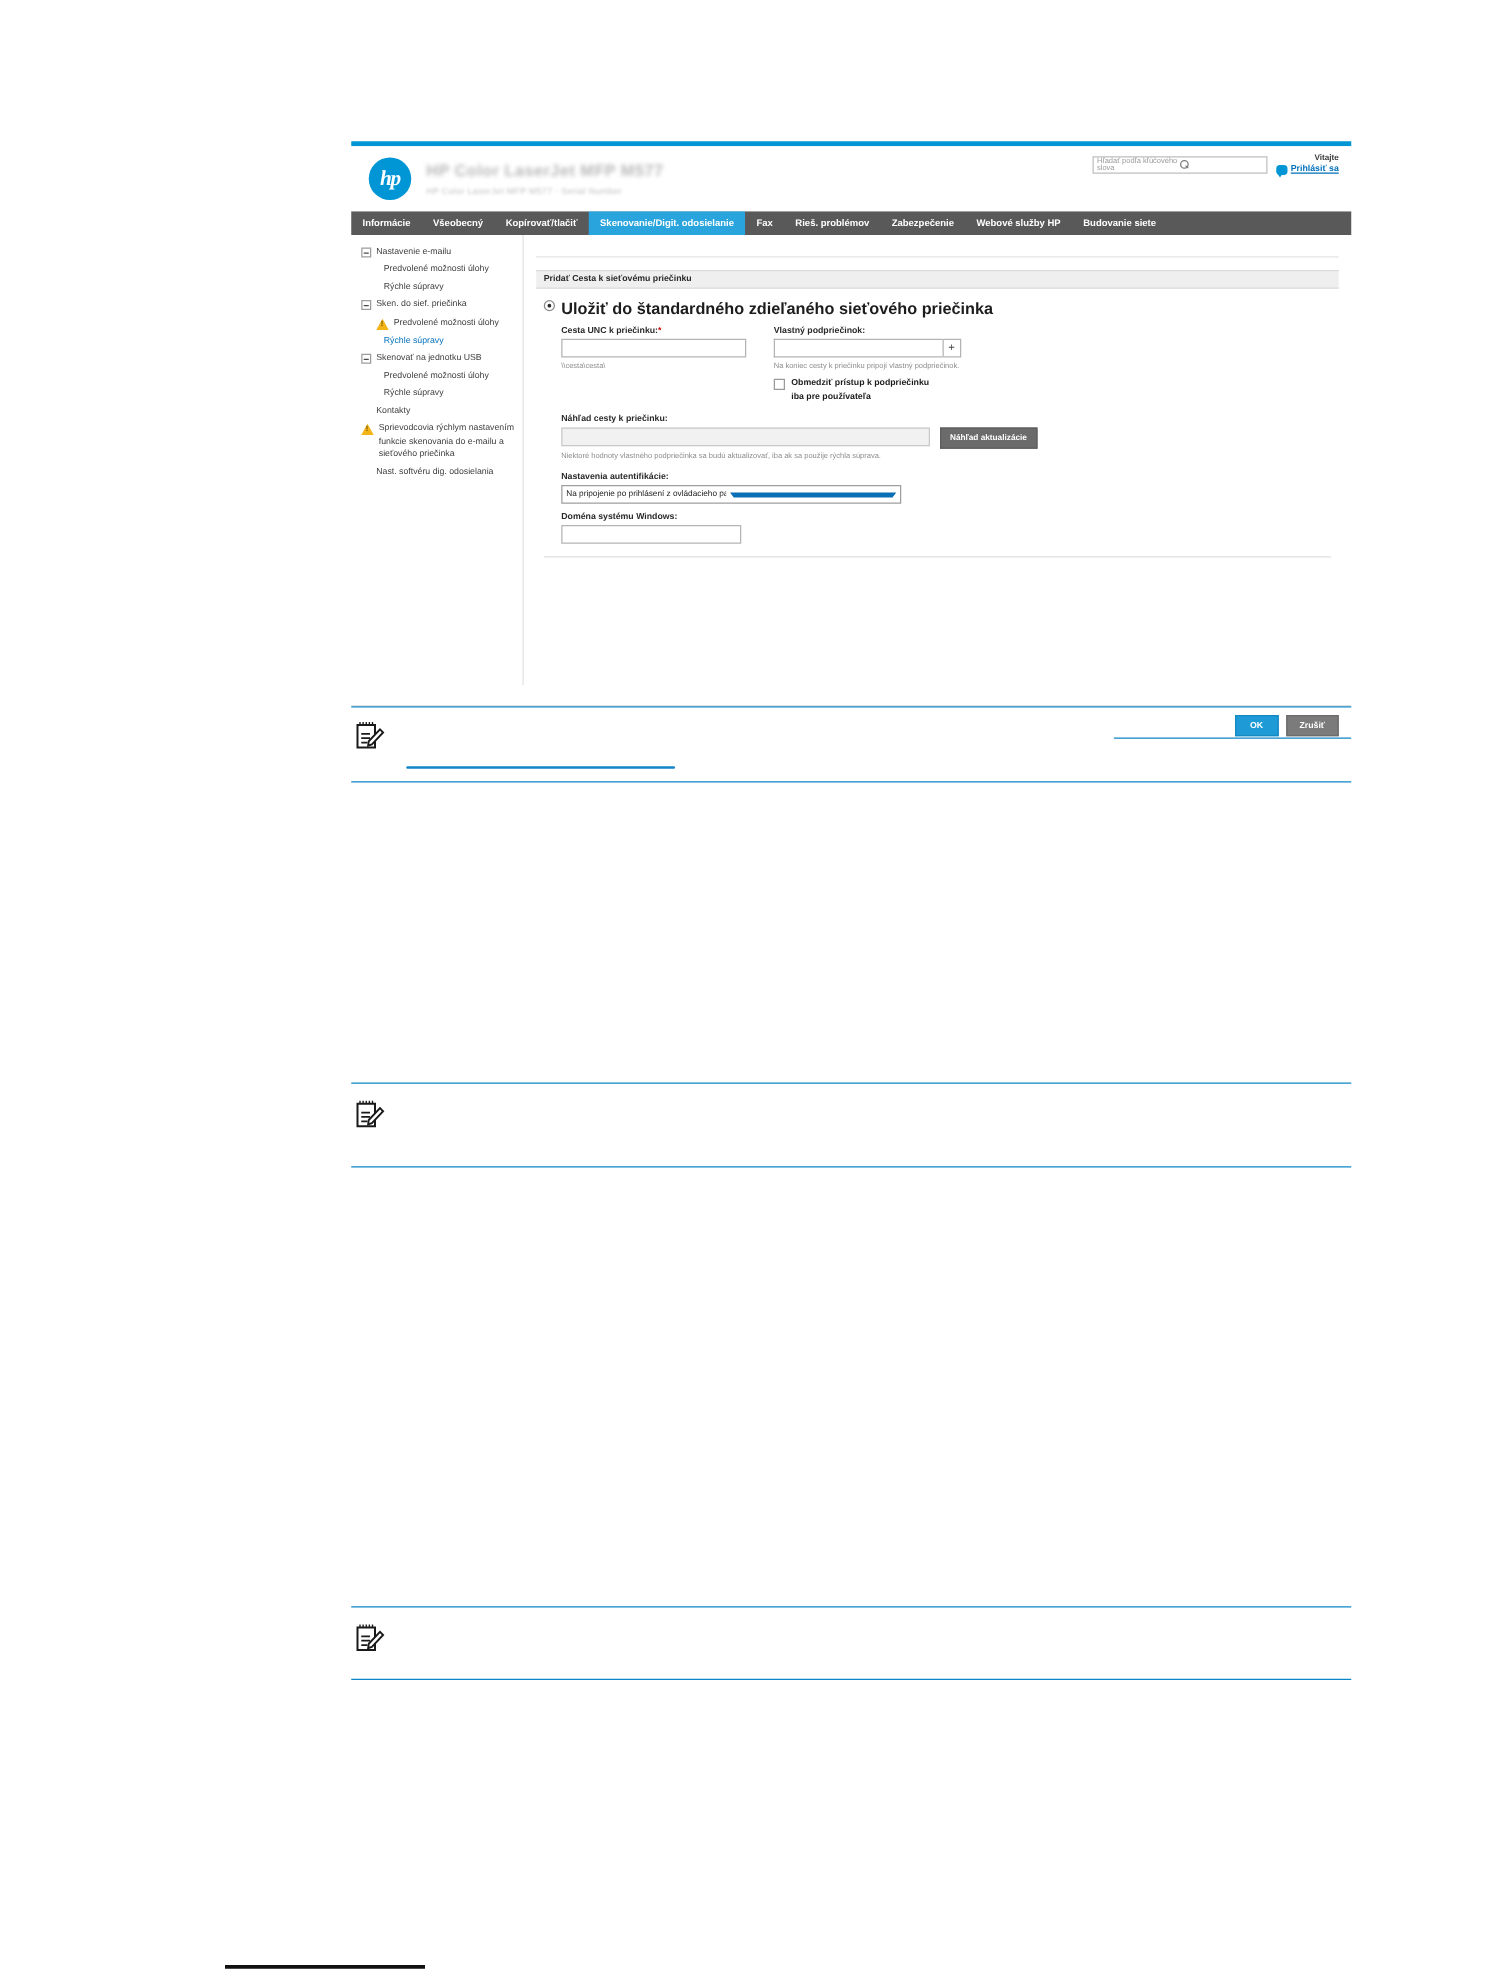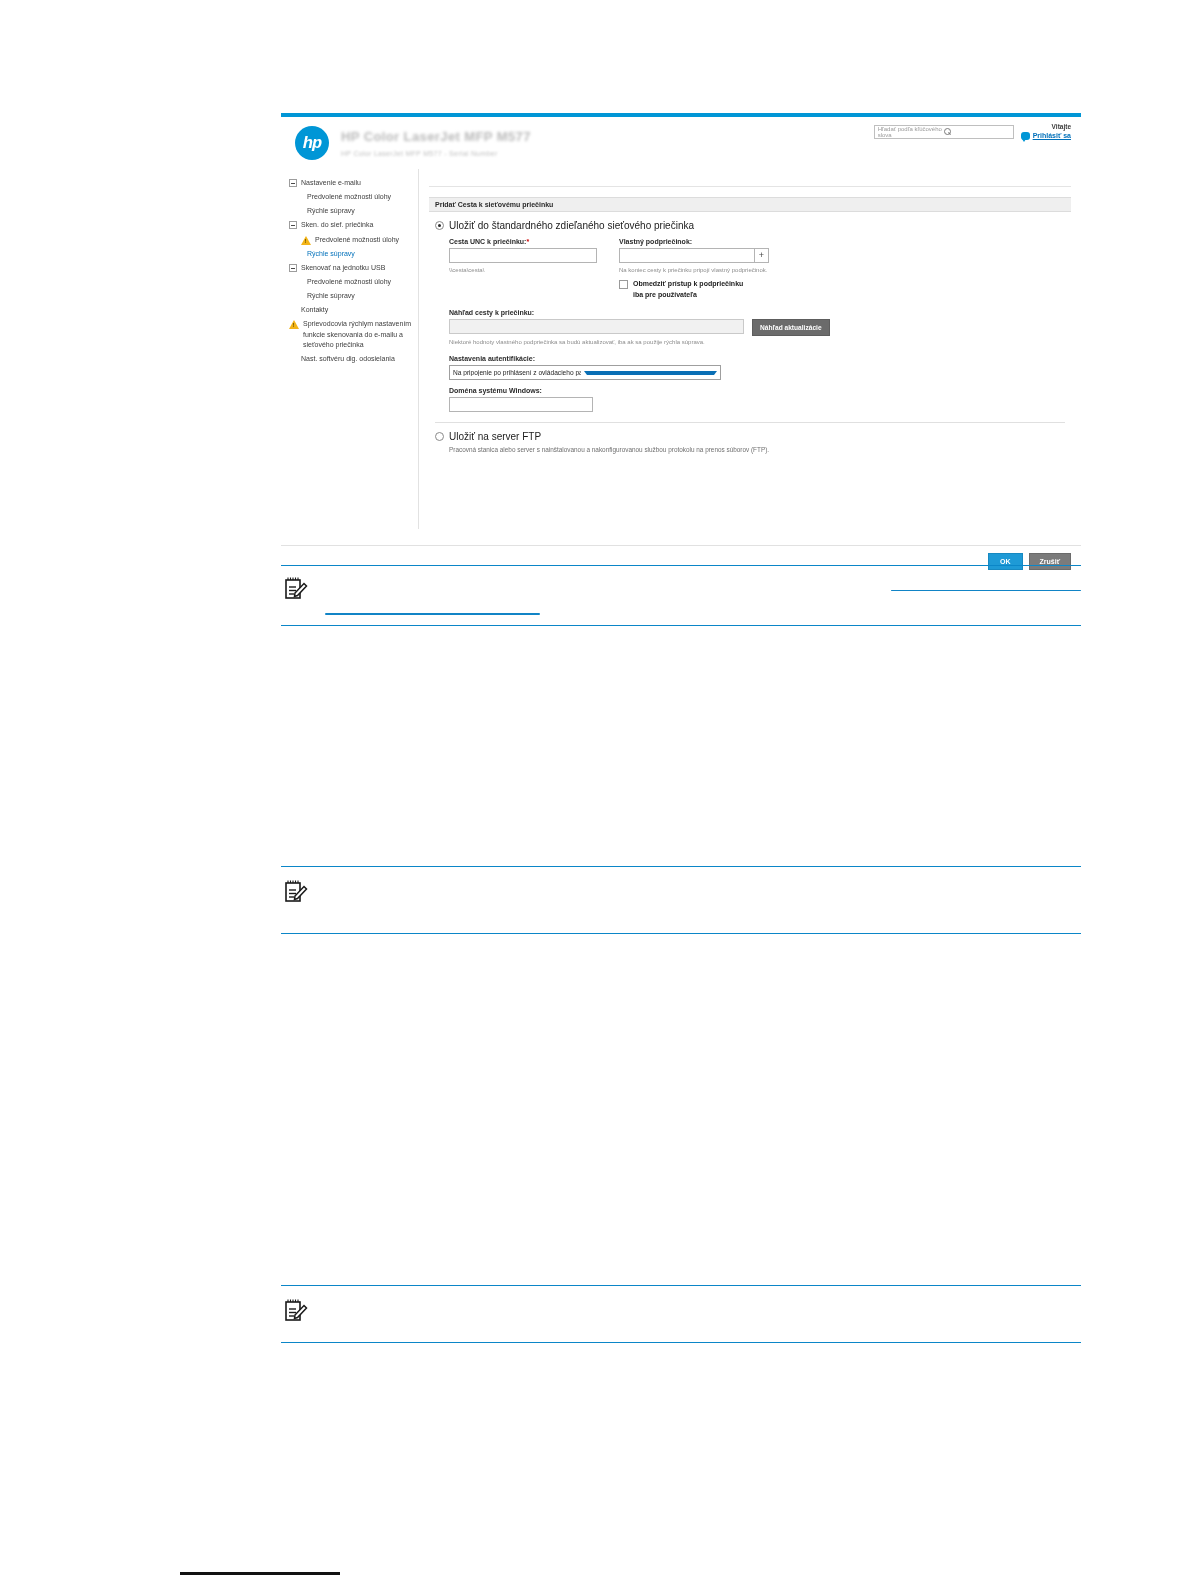--- a/index.html
+++ b/index.html
@@ -23,21 +23,21 @@
   
   .brand-row {
     height:52px; display:flex; align-items:center; padding:0 12px 0 14px;
     background:#ffffff; position:relative;
   }
   .hp-logo {
     width:34px; height:34px; border-radius:50%;
     background:#0096d6; color:#fff; flex:0 0 auto;
     display:flex; align-items:center; justify-content:center;
     font-style:italic; font-weight:bold; font-size:17px;
-    font-family:Liberation Mono, monospace;
+    font-family:Liberation Serif, serif;
     letter-spacing:-1px;
   }
   .brand-text { margin-left:12px; line-height:1.35; }
   .brand-title {
     font-size:13px; font-weight:bold; color:#b9b9b9;
     filter: blur(1.6px); letter-spacing:.4px;
   }
   .brand-sub {
     font-size:7px; color:#c2c2c2; filter: blur(1.2px); margin-top:3px;
     letter-spacing:.3px;
@@ -130,21 +130,21 @@
 
   .radio-row { display:flex; gap:5px; align-items:flex-start; }
   .radio {
     width:9px; height:9px; border-radius:50%; border:1px solid #8a8a8a;
     background:#fff; flex:0 0 auto; margin-top:.5px; position:relative;
   }
   .radio.on::after {
     content:""; position:absolute; left:2px; top:2px; width:3px; height:3px;
     border-radius:50%; background:#2a2a2a;
   }
-  .radio-label { font-size:10px; font-weight:normal; color:#1c1c1c; }
+  .radio-label { font-size:13px; font-weight:bold; color:#1c1c1c; }
 
   .fields { display:flex; gap:22px; margin:7px 0 0 14px; }
   .fcol-a { width:148px; }
   .fcol-b { width:150px; }
   .flabel { font-size:7px; font-weight:bold; color:#2a2a2a; margin-bottom:3px; }
   .req { color:#cc0000; }
   .txtbox {
     width:100%; height:15px; border:1px solid #b4b4b4; background:#fff;
   }
   .txtbox.grey { background:#f1f1f1; border-color:#c9c9c9; }
@@ -248,20 +248,31 @@
       <div class="welcome-col">
         <div class="welcome-top">Vitajte</div>
         <div class="welcome-bot">
           <span class="chat-ico"></span>
           <span class="signin">Prihlásiť sa</span>
         </div>
       </div>
     </div>
   </div>
 
+  <div class="ews-nav">
+    <div class="tab">Informácie</div>
+    <div class="tab">Všeobecný</div>
+    <div class="tab">Kopírovať/tlačiť</div>
+    <div class="tab active">Skenovanie/Digit. odosielanie</div>
+    <div class="tab">Fax</div>
+    <div class="tab">Rieš. problémov</div>
+    <div class="tab">Zabezpečenie</div>
+    <div class="tab">Webové služby HP</div>
+    <div class="tab">Budovanie siete</div>
+  </div>
 
   <div class="ews-body">
 
     <div class="ews-side">
       <div class="side-item">
         <span class="expander"></span>
         <span>Nastavenie e-mailu</span>
       </div>
       <div class="side-item sub">
         <span>Predvolené možnosti úlohy</span>
@@ -357,27 +368,20 @@
             </div>
             <div class="domain-wrap">
               <div class="flabel">Doména systému Windows:</div>
               <div class="domain-box"></div>
             </div>
           </div>
         </div>
 
         <div class="sep"></div>
 
-        <div class="ftp-wrap">
-          <div class="radio-row">
-            <span class="radio"></span>
-            <span class="radio-label">Uložiť na server FTP</span>
-          </div>
-          <div class="ftp-desc">Pracovná stanica alebo server s nainštalovanou a nakonfigurovanou službou protokolu na prenos súborov (FTP).</div>
-        </div>
       </div>
     </div>
   </div>
 
   <div class="ews-footer">
     <div class="btn-ok">OK</div>
     <div class="btn-cancel">Zrušiť</div>
   </div>
 </div>
 

